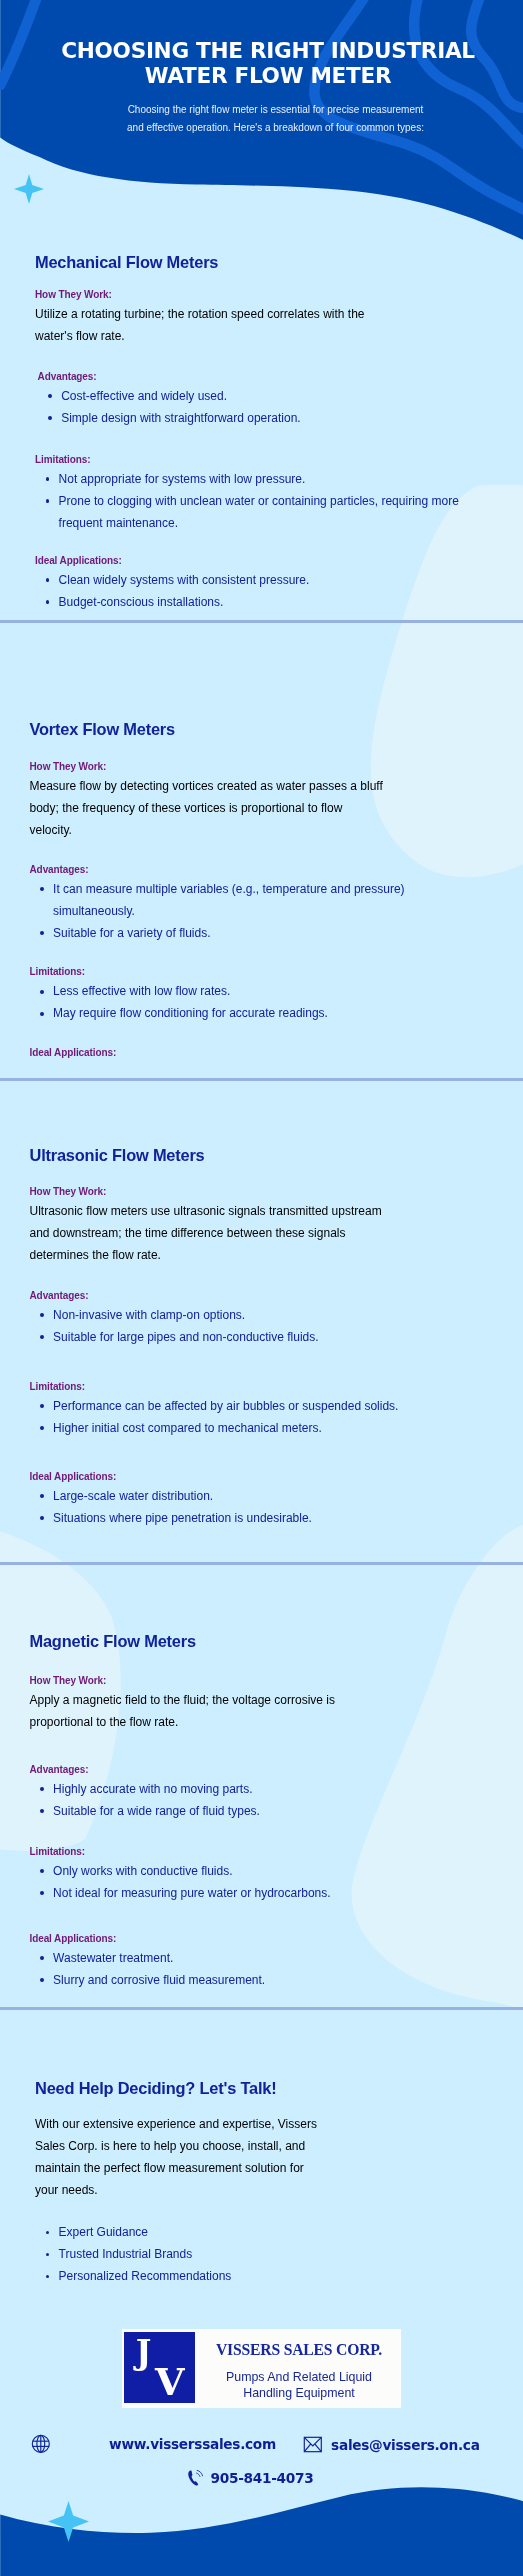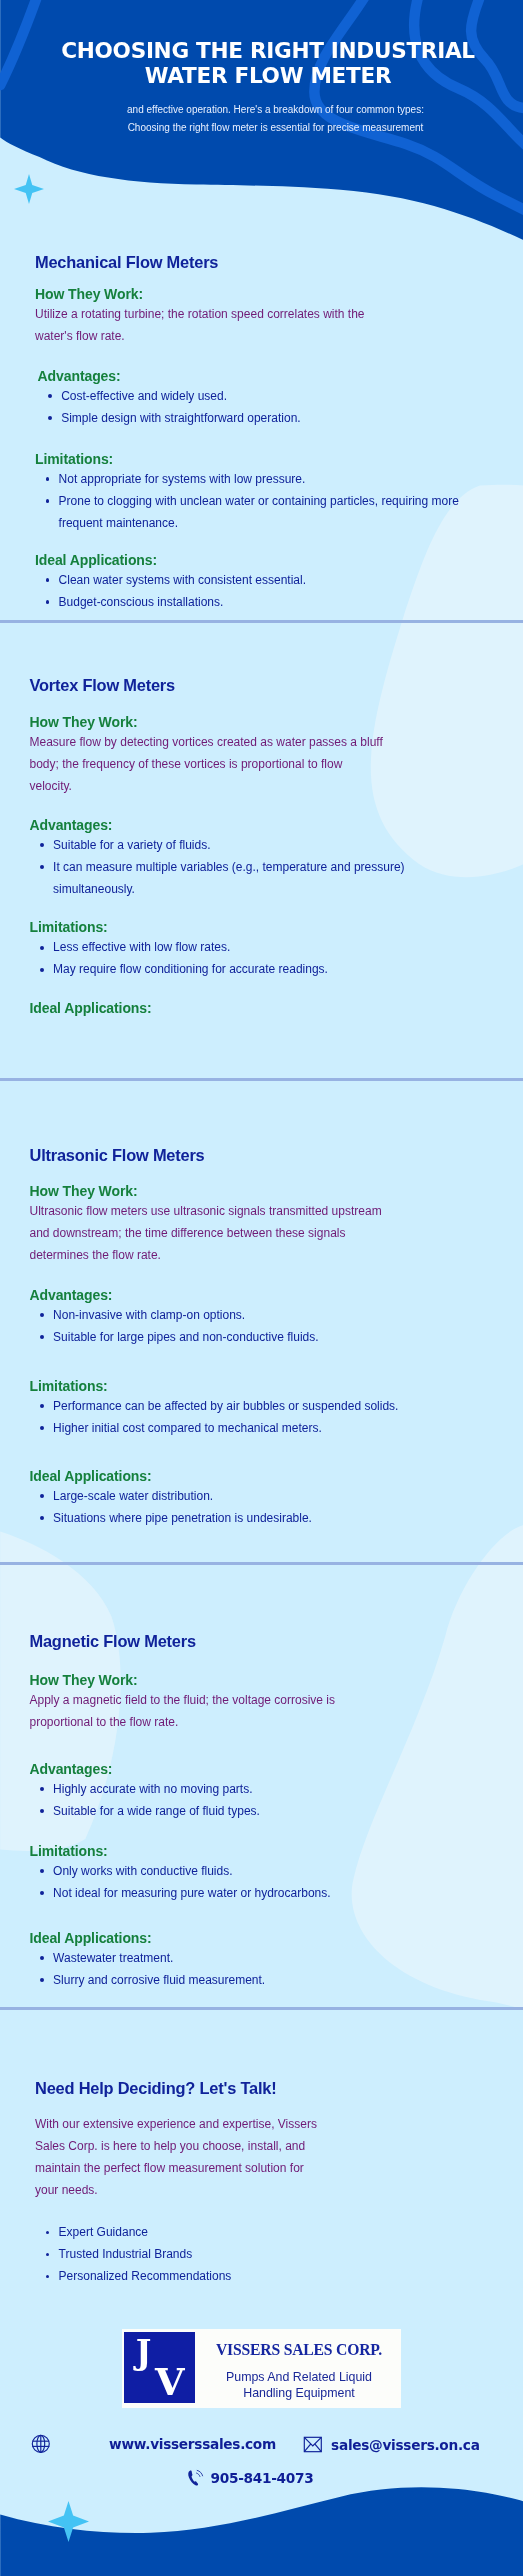--- a/index.html
+++ b/index.html
@@ -2,22 +2,22 @@
 <html style="font-size:10.5px"><head>
 <meta charset="utf-8">
 <style>
   html, body { margin:0; padding:0; }
   body { width:524px; height:2576px; position:relative; overflow:hidden; background:#cdeefe; font-family:"Liberation Sans", sans-serif; color:#10239a; }
   .bg-layer { position:absolute; left:0; top:0; width:524px; height:2576px; z-index:0; }
   .abs { position:absolute; z-index:2; }
   .title { left:39px; width:458px; top:38px; text-align:center; color:#ffffff; font-family:"DejaVu Sans", sans-serif; font-weight:bold; font-size:21.6px; line-height:25px; letter-spacing:-0.3px; }
   .subtitle { left:92px; width:367px; top:101px; text-align:center; color:#e8f0ff; font-size:10px; line-height:17.7px; }
   .h2 { font-size:16.4px; font-weight:bold; color:#10239a; letter-spacing:-0.2px;margin-top:36px; }
-  .h3 { font-size:14px; font-weight:bold; color:#15803d; letter-spacing:-0.1px; }
-  .p { font-size:12px; line-height:22px; color:#701a75; margin:0; }
+  .h3 { font-size:10px; font-weight:bold; color:#701a75; letter-spacing:-0.1px; }
+  .p { font-size:12px; line-height:22px; color:#000000; margin:0; }
   ul.b { margin:0; padding:0; list-style:none; }
   ul.b li { position:relative; padding-left:23.6px; font-size:12px; line-height:22px; color:#10239a; }
   ul.b li::before { content:""; position:absolute; left:10.5px; top:9.2px; width:3.9px; height:3.9px; border-radius:50%; background:#10239a; }
   .divider { position:absolute; left:0; width:524px; height:2.6px; background:#97b2e2; z-index:2; }
   .logo { left:122px; top:2329px; width:279px; height:79px; background:#fcfdfa; }
   .logo-mark { position:absolute; left:2px; top:3.3px; width:71px; height:71px; background:#0f1ea4; }
   .logo-j { position:absolute; left:11.8px; top:1.3px; font-family:"DejaVu Serif", serif; font-weight:bold; color:#fff; font-size:33px; line-height:38px; }
   .logo-v { position:absolute; left:31px; top:29px; font-family:"DejaVu Serif", serif; font-weight:bold; color:#fff; font-size:38px; line-height:42px; }
   .logo-name { position:absolute; left:79px; top:11.8px; width:196px; text-align:center; font-family:"Liberation Serif", serif; font-weight:bold; color:#1627a0; font-size:15.7px; letter-spacing:-0.2px; }
   .logo-tag { position:absolute; left:79px; top:41px; width:196px; text-align:center; font-family:"Liberation Sans", sans-serif; color:#1a2897; font-size:12.4px; line-height:15.7px; }
@@ -50,22 +50,22 @@
 </svg>
 <svg class="abs" style="left:48px;top:2501px" width="41" height="41" viewBox="0 0 62 62">
   <path d="M31 0 L 38 22 L 62 31 L 38 40 L 31 62 L 24 40 L 0 31 L 24 22 Z" fill="#44c3f4"></path>
 </svg>
 
 <div class="abs title">
   <div>CHOOSING THE RIGHT INDUSTRIAL</div>
   <div>WATER FLOW METER</div>
 </div>
 <div class="abs subtitle">
+  <div>Choosing the right flow meter is essential for precise measurement</div>
   <div>and effective operation. Here's a breakdown of four common types:</div>
-  <div>Choosing the right flow meter is essential for precise measurement</div>
 </div>
 
 <div class="abs" style="left:35px;top:215px;width:458px;">
   <div class="h2" style="line-height:22px;">Mechanical Flow Meters</div>
   <div class="h3" style="margin-top:13px;line-height:17px;">How They Work:</div>
   <p class="p" style="margin-top:0;">
     <span>Utilize a rotating turbine; the rotation speed correlates with the</span><br>
     <span>water's flow rate.</span>
   </p>
   <div class="h3" style="margin-top:21px;margin-left:2.6px;line-height:17px;">Advantages:</div>
@@ -73,38 +73,38 @@
     <li>Cost-effective and widely used.</li>
     <li>Simple design with straightforward operation.</li>
   </ul>
   <div class="h3" style="margin-top:22px;line-height:17px;">Limitations:</div>
   <ul class="b" style="width:445px;">
     <li>Not appropriate for systems with low pressure.</li>
     <li>Prone to clogging with unclean water or containing particles, requiring more frequent maintenance.</li>
   </ul>
   <div class="h3" style="margin-top:18.3px;line-height:17px;">Ideal Applications:</div>
   <ul class="b">
-    <li>Clean water systems with consistent essential.</li>
+    <li>Clean widely systems with consistent pressure.</li>
     <li>Budget-conscious installations.</li>
   </ul>
 </div>
 <div class="divider" style="top:620px;"></div>
 
-<div class="abs" style="left:29.5px;top:638px;width:465px;">
+<div class="abs" style="left:29.5px;top:682px;width:465px;">
   <div class="h2" style="line-height:22px;">Vortex Flow Meters</div>
   <div class="h3" style="margin-top:18.3px;line-height:17px;">How They Work:</div>
   <p class="p">
     <span>Measure flow by detecting vortices created as water passes a bluff</span><br>
     <span>body; the frequency of these vortices is proportional to flow</span><br>
     <span>velocity.</span>
   </p>
   <div class="h3" style="margin-top:19.6px;line-height:17px;">Advantages:</div>
   <ul class="b" style="width:406px;">
+    <li>It can measure multiple variables (e.g., temperature and pressure) simultaneously.</li>
     <li>Suitable for a variety of fluids.</li>
-    <li>It can measure multiple variables (e.g., temperature and pressure) simultaneously.</li>
   </ul>
   <div class="h3" style="margin-top:19.6px;line-height:17px;">Limitations:</div>
   <ul class="b">
     <li>Less effective with low flow rates.</li>
     <li>May require flow conditioning for accurate readings.</li>
   </ul>
   <div class="h3" style="margin-top:19.6px;line-height:17px;">Ideal Applications:</div>
 </div>
 <div class="divider" style="top:1078px;"></div>
 

